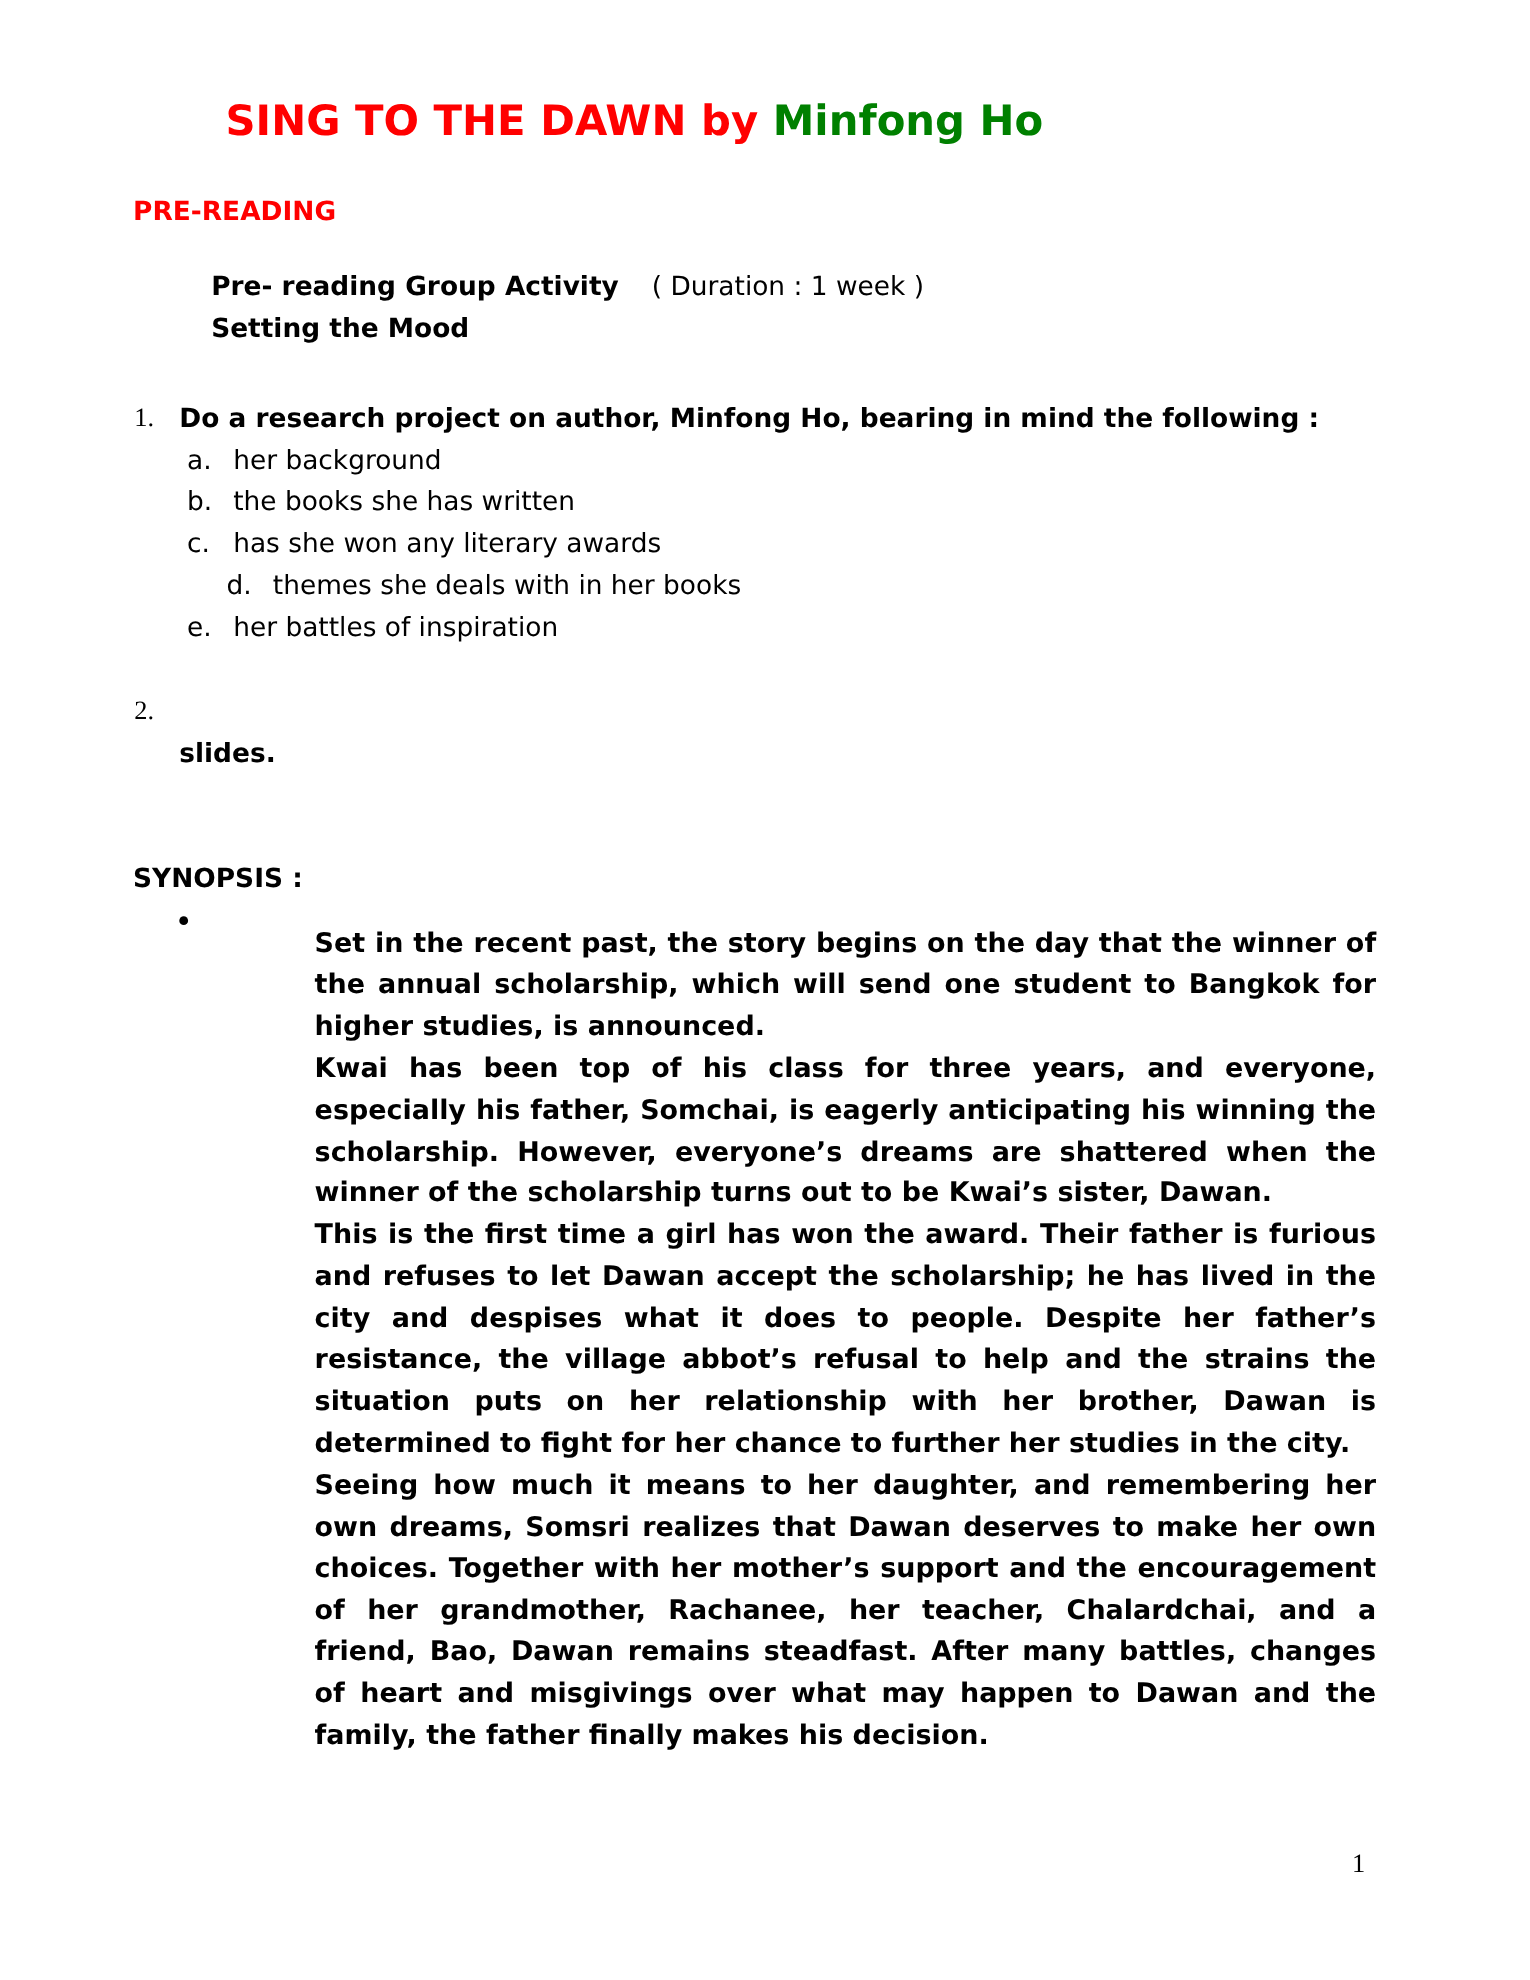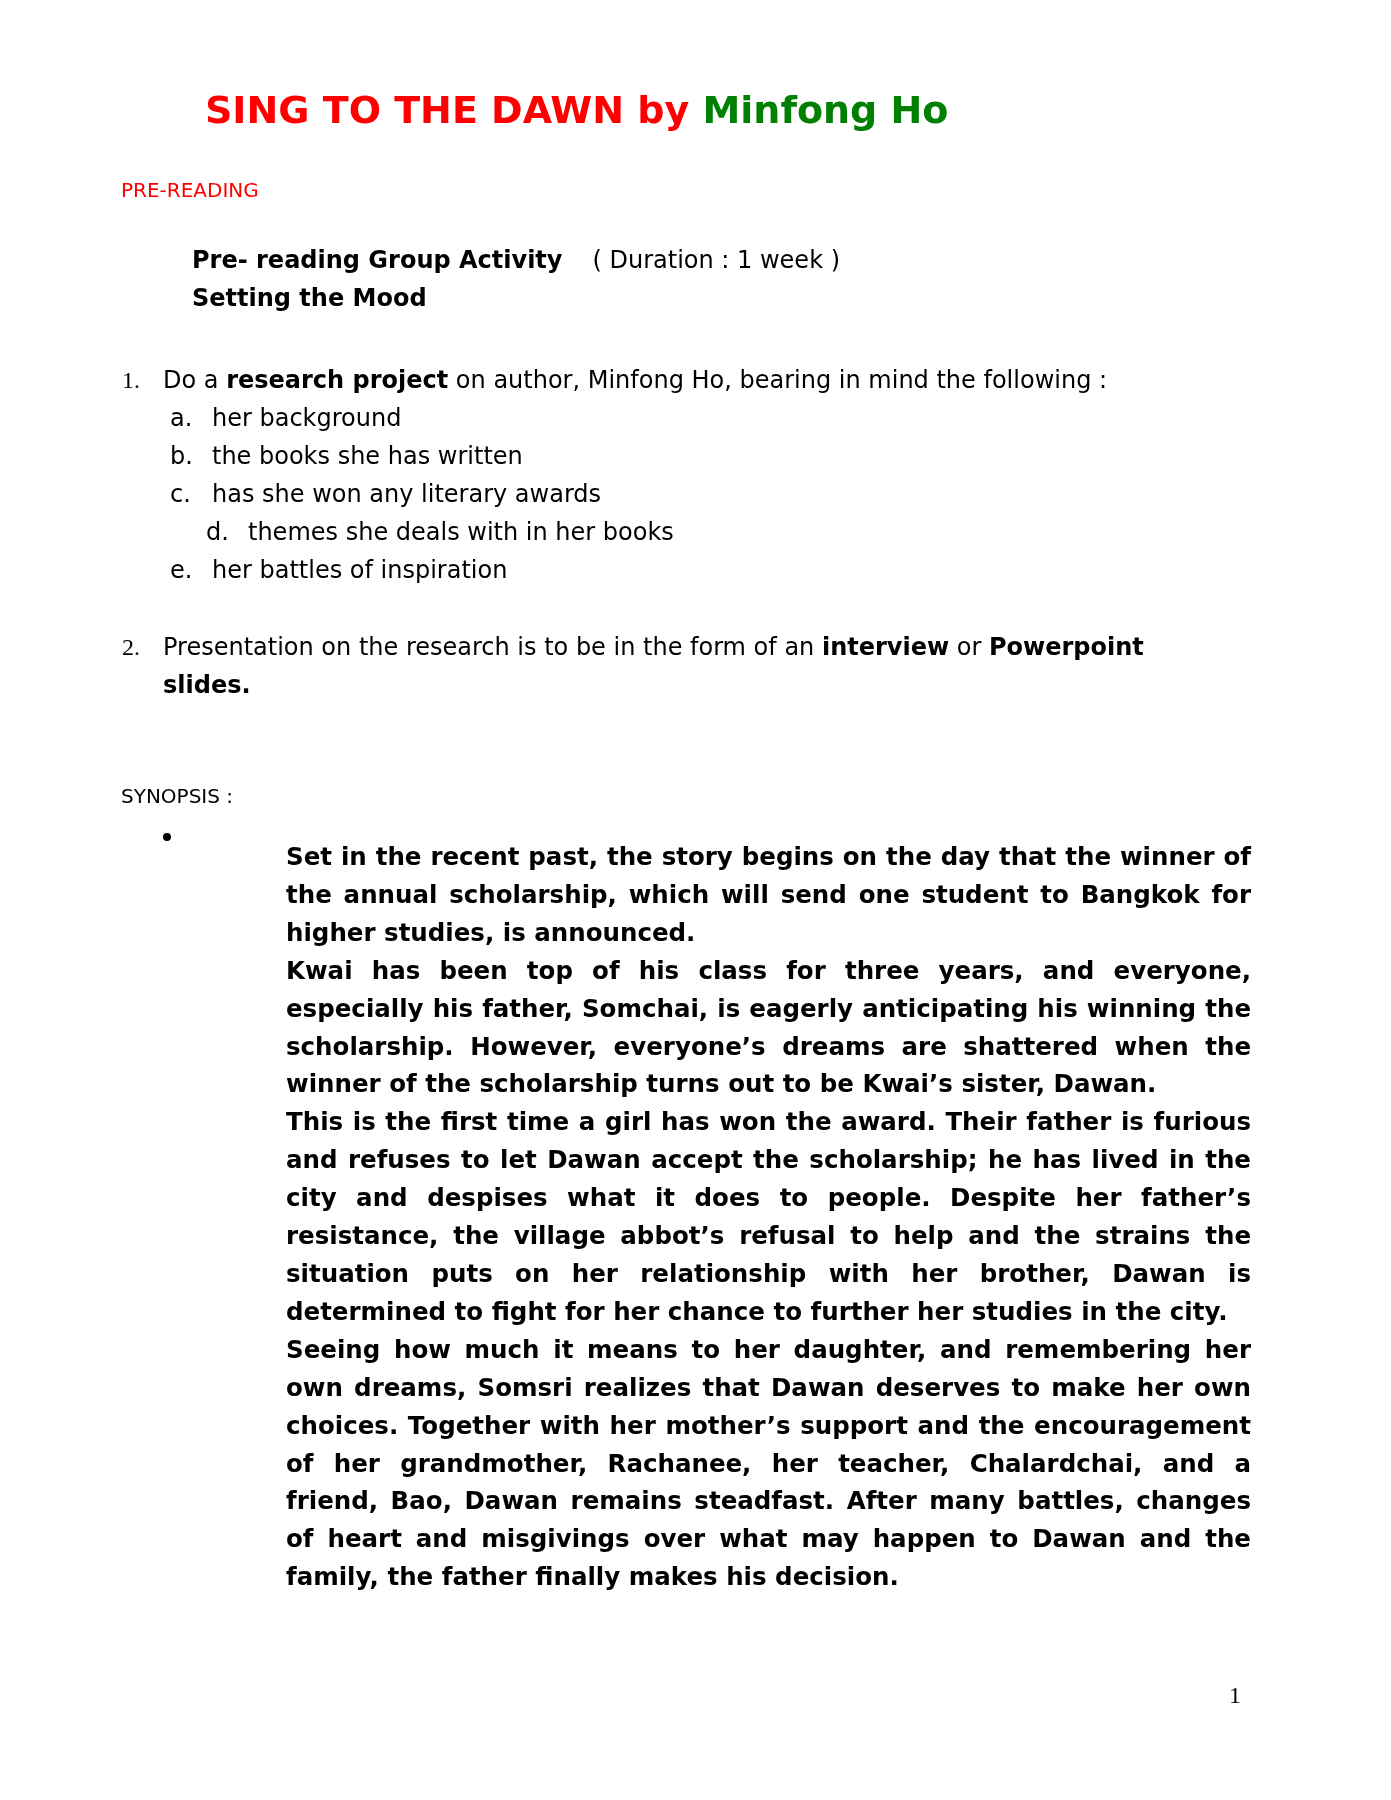--- a/index.html
+++ b/index.html
@@ -10,21 +10,21 @@
   .page { position: absolute; left: 0; top: 0; width: 1391px; height: 1504px; }
 
   .title {
     position: absolute; left: 205px; top: 88px;
     font-size: 38px; font-weight: bold; white-space: nowrap; letter-spacing: 0px;
   }
   .title .red { color: #ff0000; }
   .title .green { color: #008000; }
 
   .section-heading {
-    position: absolute; font-size: 20px; font-weight: normal; white-space: nowrap;
+    position: absolute; font-size: 24px; font-weight: bold; white-space: nowrap;
   }
   #pre-reading { left: 121px; top: 178px; color: #ff0000; }
   #synopsis { left: 121px; top: 784px; color: #000; }
 
   .activity { position: absolute; left: 192px; font-size: 24px; white-space: nowrap; }
   .activity b { font-weight: bold; }
   #activity-line { top: 246px; }
   #mood-line { top: 284px; font-weight: bold; }
   .duration { margin-left: 30px; font-weight: normal; }
 
@@ -61,34 +61,31 @@
   </div>
 
   <div id="pre-reading" class="section-heading">PRE-READING</div>
 
   <div id="activity-line" class="activity">
     <b>Pre- reading Group Activity</b><span class="duration">( Duration : 1 week )</span>
   </div>
   <div id="mood-line" class="activity">Setting the Mood</div>
 
   <span class="num" style="left:122px; top:367px;">1.</span>
-  <div class="ol-item" style="left:163px; top:366px;">
+  <div class="ol-item" style="left:163px; top:366px;font-weight:bold;">
     <span>Do a </span><b>research project</b><span> on author, Minfong Ho, bearing in mind the following :</span>
   </div>
 
   <div class="sub" style="top:404px;"><span class="letter">a.</span><span>her background</span></div>
   <div class="sub" style="top:442px;"><span class="letter">b.</span><span>the books she has written</span></div>
   <div class="sub" style="top:480px;"><span class="letter">c.</span><span>has she won any literary awards</span></div>
   <div class="sub" style="top:518px;margin-left:36px;"><span class="letter">d.</span><span>themes she deals with in her books</span></div>
   <div class="sub" style="top:556px;"><span class="letter">e.</span><span>her battles of inspiration</span></div>
 
   <span class="num" style="left:122px; top:634px;">2.</span>
-  <div class="ol-item" style="left:163px; top:633px;">
-    <span>Presentation on the research is to be in the form of an </span><b>interview</b><span> or </span><b>Powerpoint</b>
-  </div>
   <div class="ol-item" style="left:163px; top:671px; font-weight:bold;">slides.</div>
 
   <div id="synopsis" class="section-heading">SYNOPSIS :</div>
   <div class="bullet"></div>
 
   <div class="synopsis-body">
     <p>Set in the recent past, the story begins on the day that the winner of the annual scholarship, which will send one student to Bangkok for higher studies, is announced.</p>
     <p>Kwai has been top of his class for three years, and everyone, especially his father, Somchai, is eagerly anticipating his winning the scholarship. However, everyone’s dreams are shattered when the winner of the scholarship turns out to be Kwai’s sister, Dawan.</p>
     <p>This is the first time a girl has won the award. Their father is furious and refuses to let Dawan accept the scholarship; he has lived in the city and despises what it does to people. Despite her father’s resistance, the village abbot’s refusal to help and the strains the situation puts on her relationship with her brother, Dawan is determined to fight for her chance to further her studies in the city.</p>
     <p>Seeing how much it means to her daughter, and remembering her own dreams, Somsri realizes that Dawan deserves to make her own choices. Together with her mother’s support and the encouragement of her grandmother, Rachanee, her teacher, Chalardchai, and a friend, Bao, Dawan remains steadfast. After many battles, changes of heart and misgivings over what may happen to Dawan and the family, the father finally makes his decision.</p>

